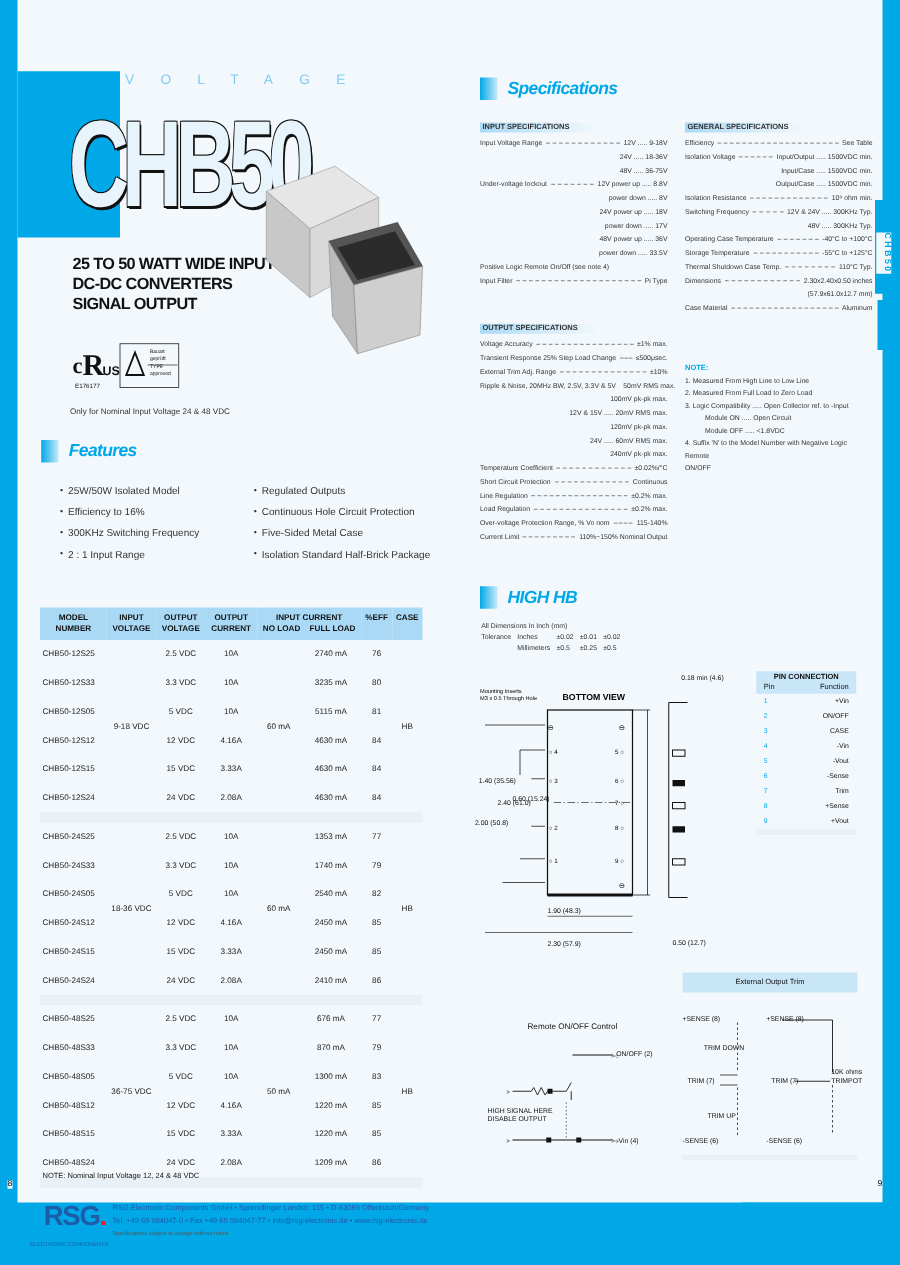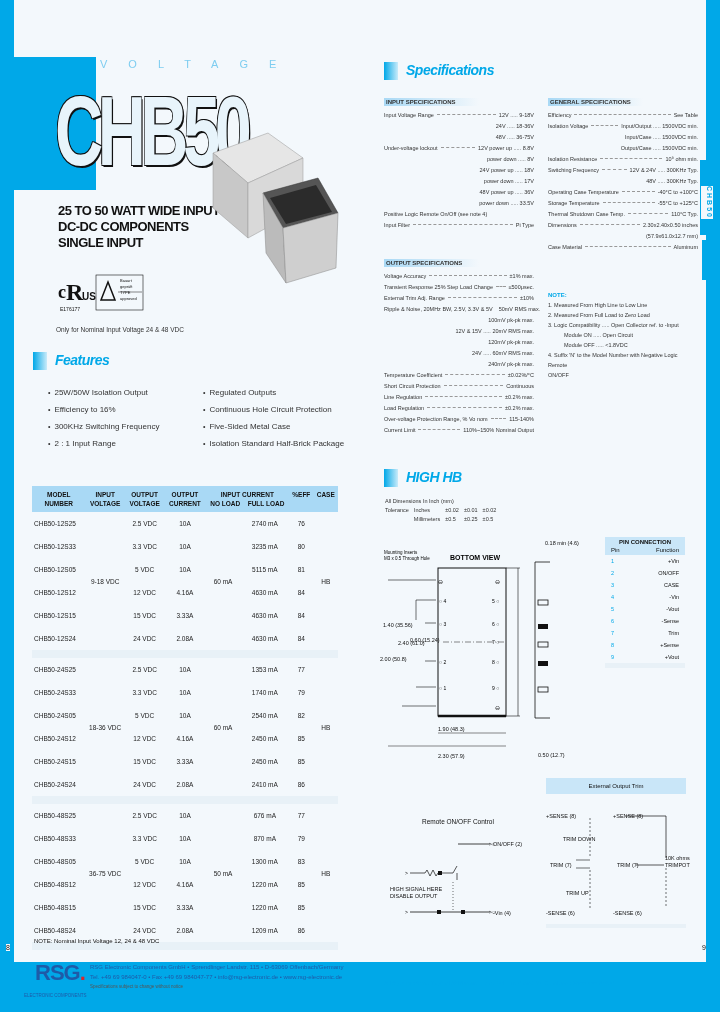--- a/index.html
+++ b/index.html
@@ -82,22 +82,22 @@
 <div class="right-strip"></div>
 <div class="footer-blue-box"></div>
 <div class="side-tab"></div>
 <div class="side-tab-text">CHB50</div>
 <div class="side-tab-bottom"></div>
 
 <div class="series">VOLTAGE</div>
 <div class="big-title">CHB50</div>
 <div class="subtitle">
   <div>25 TO 50 WATT WIDE INPUT</div>
-  <div>DC-DC   COMPONENTS</div>
-  <div>SINGLE INPUT</div>
+  <div>DC-DC   CONVERTERS</div>
+  <div>SIGNAL OUTPUT</div>
 </div>
 
 <svg class="product-img" viewBox="0 0 135 170">
   <polygon points="5,25 60,5 95,30 40,55" fill="#e6e6e6" stroke="#999" stroke-width="0.5"></polygon>
   <polygon points="5,25 40,55 40,110 5,80" fill="#c8c8c8" stroke="#999" stroke-width="0.5"></polygon>
   <polygon points="40,55 95,30 95,80 40,110" fill="#d9d9d9" stroke="#999" stroke-width="0.5"></polygon>
   <polygon points="55,65 110,50 130,85 75,100" fill="#555" stroke="#333" stroke-width="0.5"></polygon>
   <polygon points="55,65 75,100 78,155 58,125" fill="#bbb" stroke="#888" stroke-width="0.5"></polygon>
   <polygon points="75,100 130,85 128,140 78,155" fill="#cfcfcf" stroke="#888" stroke-width="0.5"></polygon>
   <polygon points="62,70 108,57 124,84 78,96" fill="#2b2b2b"></polygon>
@@ -120,21 +120,21 @@
   <div>TYPE</div>
   <div>approved</div>
 </div>
 <div class="cert-note">Only for Nominal Input Voltage 24 &amp; 48 VDC</div>
 
 <div class="section-head" style="left:33px;top:352px;">
   <div class="section-bar"></div>
   <div class="section-title">Features</div>
 </div>
 <div class="features">
-  <div class="feature">25W/50W Isolation Output</div>
+  <div class="feature">25W/50W Isolated Model</div>
   <div class="feature">Regulated Outputs</div>
   <div class="feature">Efficiency to 16%</div>
   <div class="feature">Continuous Hole Circuit Protection</div>
   <div class="feature">300KHz Switching Frequency</div>
   <div class="feature">Five-Sided Metal Case</div>
   <div class="feature">2 : 1 Input Range</div>
   <div class="feature">Isolation Standard Half-Brick Package</div>
 </div>
 
 <table class="model-table">

